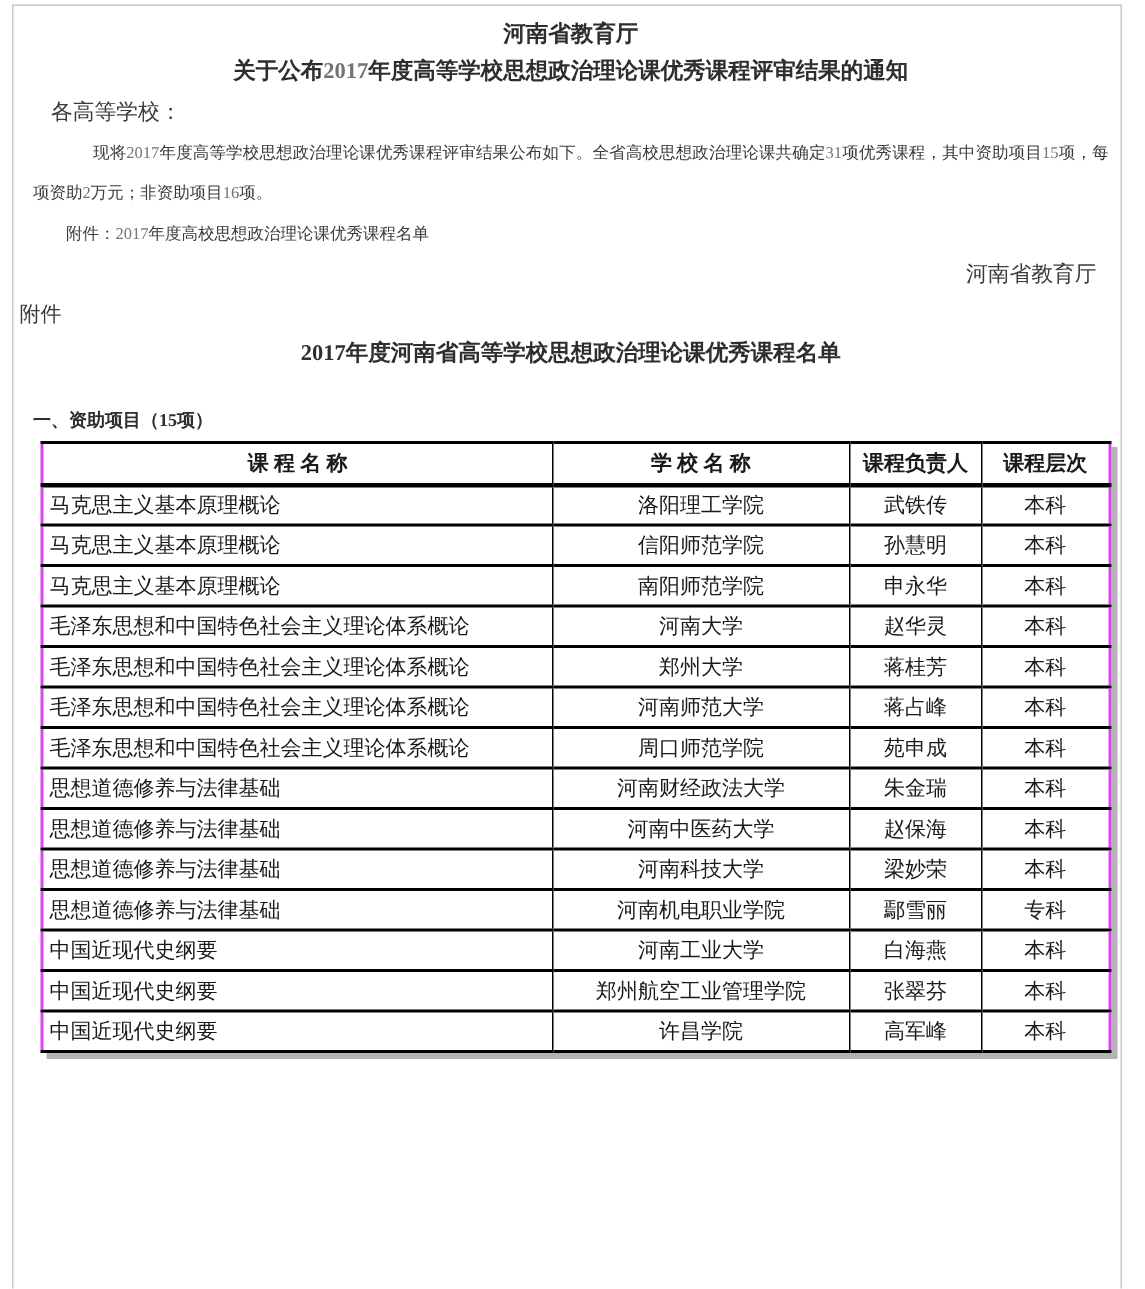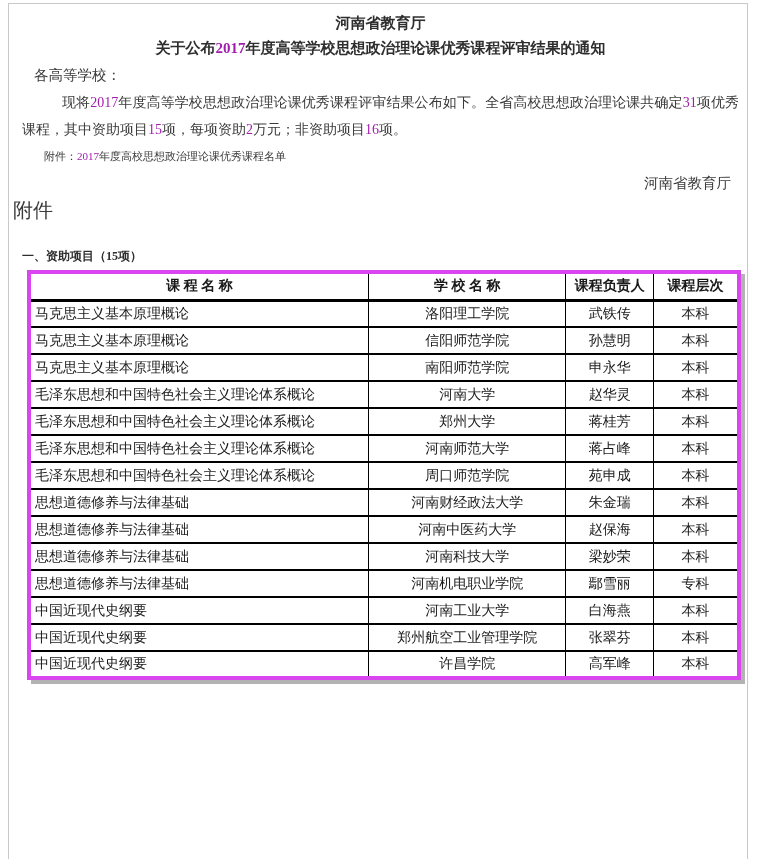--- a/index.html
+++ b/index.html
@@ -12,49 +12,49 @@
   .frame {
     position:absolute; left:8px; top:3px; width:740px; height:930px;
     border:1px solid #c9c9c9; border-bottom:none;
     background:#ffffff;
   }
   .inner { padding:8px 8px 0 13px; }
 
   .org-line   { text-align:center; font-weight:bold; font-size:15px; line-height:22px; color:#2e2e2e; }
   .doc-title  { text-align:center; font-weight:bold; font-size:15px; line-height:28px; color:#2e2e2e; }
   .salutation { font-size:14.5px; line-height:27px; padding-left:12px; }
-  .para       { font-size:14px; line-height:27px; text-indent:40px; text-align:justify; }
+  .para       { font-size:11px; line-height:27px; text-indent:40px; text-align:justify; }
   .attach-ref { font-size:11px; line-height:27px; text-indent:22px; }
   .sign-line  { font-size:14.5px; line-height:27px; text-align:right; padding-right:8px; }
-  .attach-label { font-size:20px; line-height:27px; margin-left:-9px; }
+  .attach-label { font-size:14px; line-height:27px; margin-left:-9px; }
   .attach-title { text-align:center; font-weight:bold; font-size:15px; line-height:24px; color:#2e2e2e; }
   .section-heading { font-weight:bold; font-size:12px; line-height:24px; margin-top:20px; color:#2e2e2e; }
 
-  .num { color:#a21caf; }
+  .num { color:#737373; }
 
   table.course-table {
     border-collapse:collapse;
     margin-left:5px; margin-top:2px;
     width:714px;
     background:#ffffff;
     box-shadow:4px 4px 0 #b3b3b3;
     color:#1a1a1a;
     font-size:14px;
   }
   table.course-table th, table.course-table td {
     border-top:2px solid #000;
     border-bottom:2px solid #000;
     border-left:1px solid #000;
     border-right:1px solid #000;
     height:27px;
     padding:0 4px;
     white-space:nowrap;
     overflow:hidden;
   }
-  table.course-table { border:4px solid #d946ef; }
+  table.course-table { border:2px solid #d946ef; }
   table.course-table th { font-weight:bold; text-align:center; height:28px; border-bottom:3px solid #000; }
   td.col-course { text-align:left; padding-left:5px;font-family:Liberation Serif, serif; }
   td.col-school, td.col-leader, td.col-level { text-align:center; }
 </style>
 </head>
 <body>
 
 <div class="frame">
   <div class="inner">
 
@@ -63,20 +63,21 @@
 
     <div class="salutation">各高等学校：</div>
 
     <div class="para">现将<span class="num">2017</span>年度高等学校思想政治理论课优秀课程评审结果公布如下。全省高校思想政治理论课共确定<span class="num">31</span>项优秀课程，其中资助项目<span class="num">15</span>项，每项资助<span class="num">2</span>万元；非资助项目<span class="num">16</span>项。</div>
 
     <div class="attach-ref">附件：<span class="num">2017</span>年度高校思想政治理论课优秀课程名单</div>
 
     <div class="sign-line">河南省教育厅</div>
 
     <div class="attach-label">附件</div>
+    <div class="attach-title">2017年度河南省高等学校思想政治理论课优秀课程名单</div>
 
     <div class="section-heading">一、资助项目（15项）</div>
 
     <table class="course-table">
       <colgroup>
         <col style="width:341px">
           <col style="width:199px">
           <col style="width:88px">
           <col style="width:86px">
       </colgroup>

